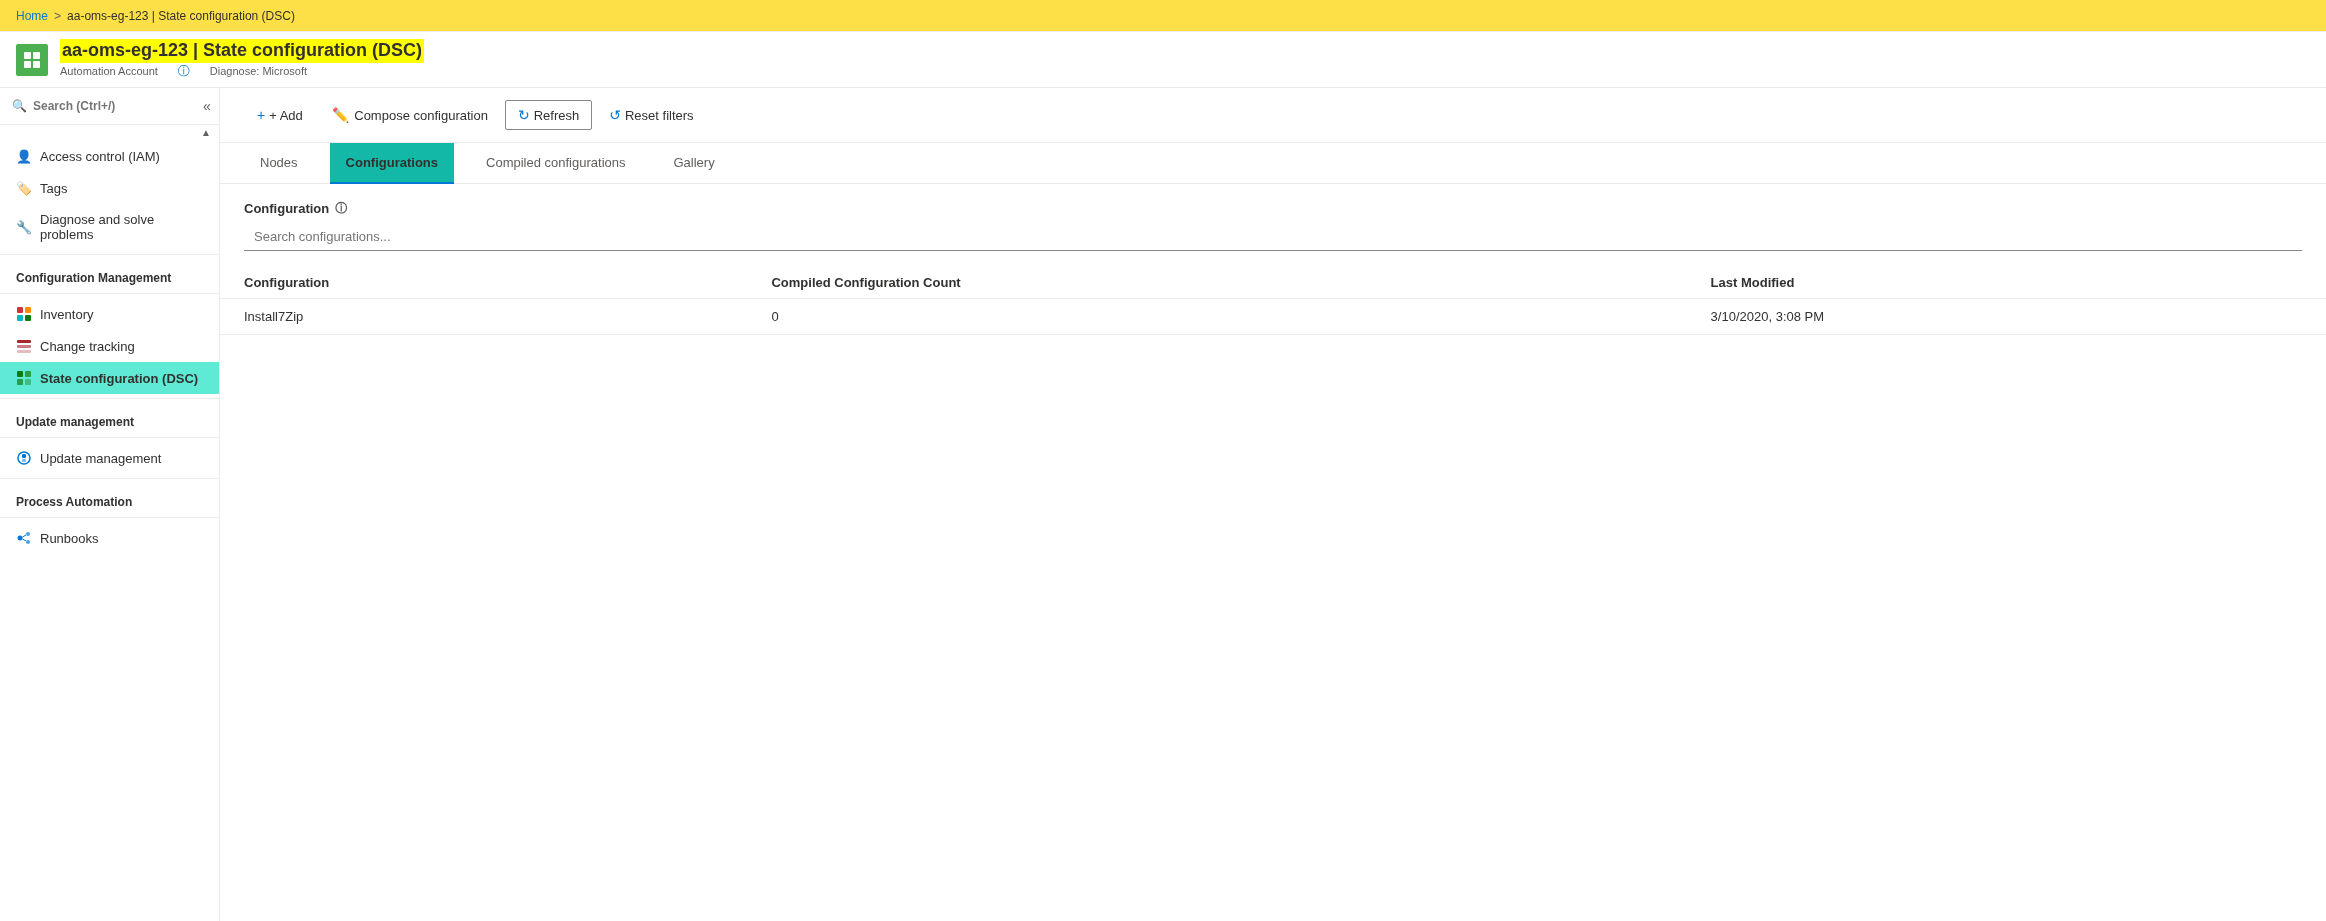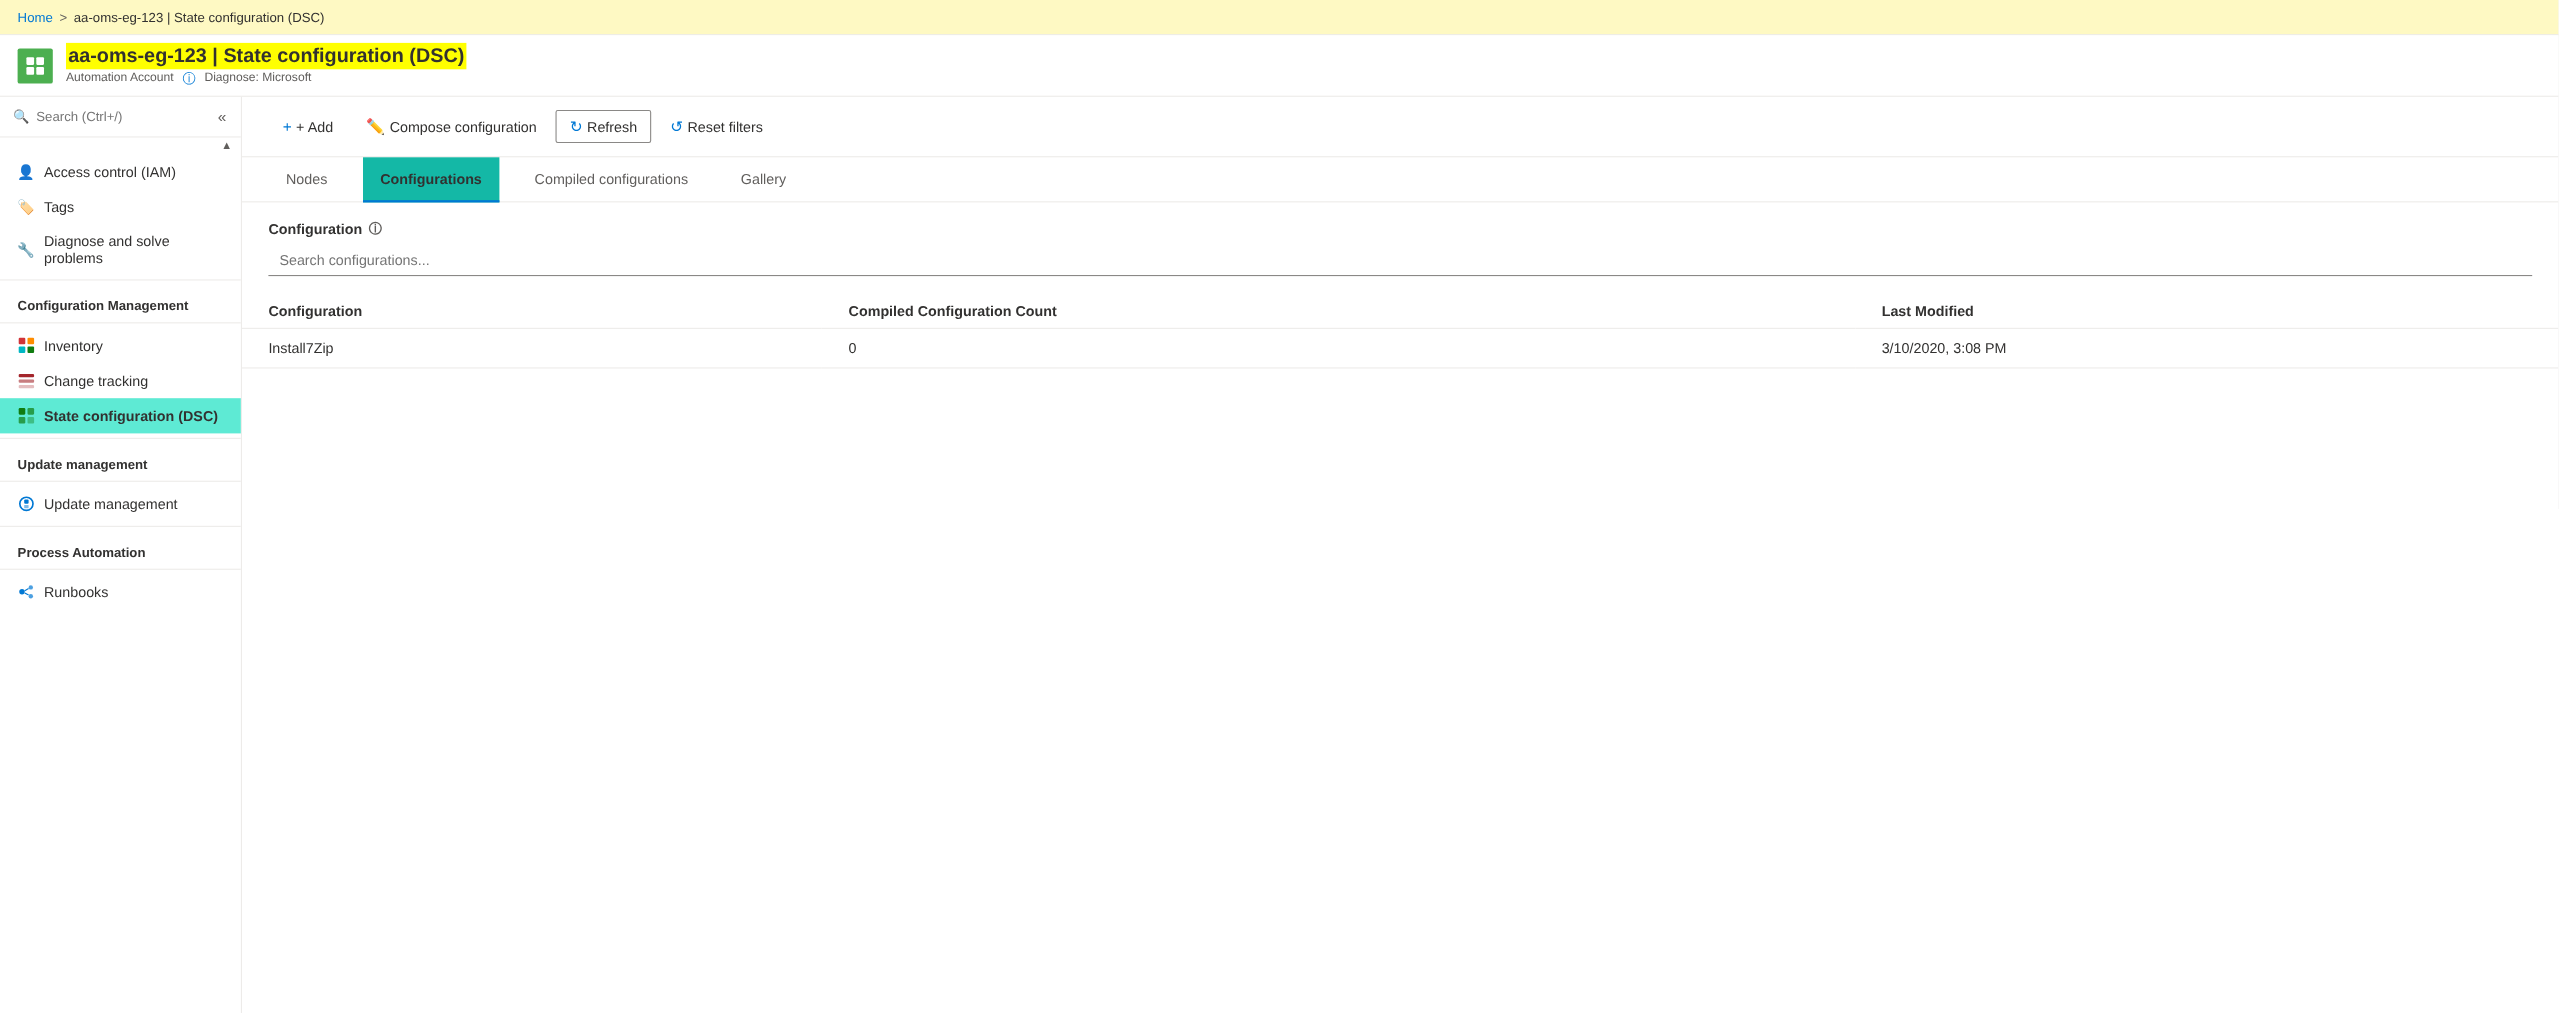--- a/index.html
+++ b/index.html
@@ -1,20 +1,20 @@
 <!DOCTYPE html>
 <html><head>
   <meta charset="utf-8">
   <style>
     * { box-sizing: border-box; margin: 0; padding: 0; }
     body { font-family: 'Segoe UI', Arial, sans-serif; font-size: 13px; background: #f3f2f1; color: #323130; display: flex; flex-direction: column; height: 100vh; }
 
     
     .breadcrumb-bar {
-      background: #fef9c3;
+      background: #fde047;
       padding: 6px 16px;
       border-bottom: 1px solid #edebe9;
       display: flex;
       align-items: center;
       font-size: 12px;
       color: #605e5c;
       height: 32px;
     }
     .breadcrumb-link {
       color: #0078d4;
@@ -52,21 +52,21 @@
       color: #323130;
       background: yellow;
       padding: 0 2px;
       line-height: 1.3;
     }
     .header-subtitle {
       font-size: 11px;
       color: #605e5c;
       display: flex;
       align-items: center;
-      gap: 8px;
+      gap: 20px;
       text-align: center;
     }
     .header-subtitle .info-icon {
       color: #0078d4;
       font-size: 12px;
     }
 
     
     .main-layout {
       display: flex;
@@ -91,20 +91,21 @@
       align-items: center;
       gap: 6px;
     }
     .sidebar-search input {
       border: none;
       outline: none;
       font-size: 12px;
       color: #3b82f6;
       background: transparent;
       flex: 1;
+      font-weight: bold;
     }
     .sidebar-search-icon { color: #605e5c; font-size: 12px; }
     .sidebar-collapse-btn {
       background: none;
       border: none;
       cursor: pointer;
       color: #605e5c;
       font-size: 14px;
       padding: 2px 4px;
     }

